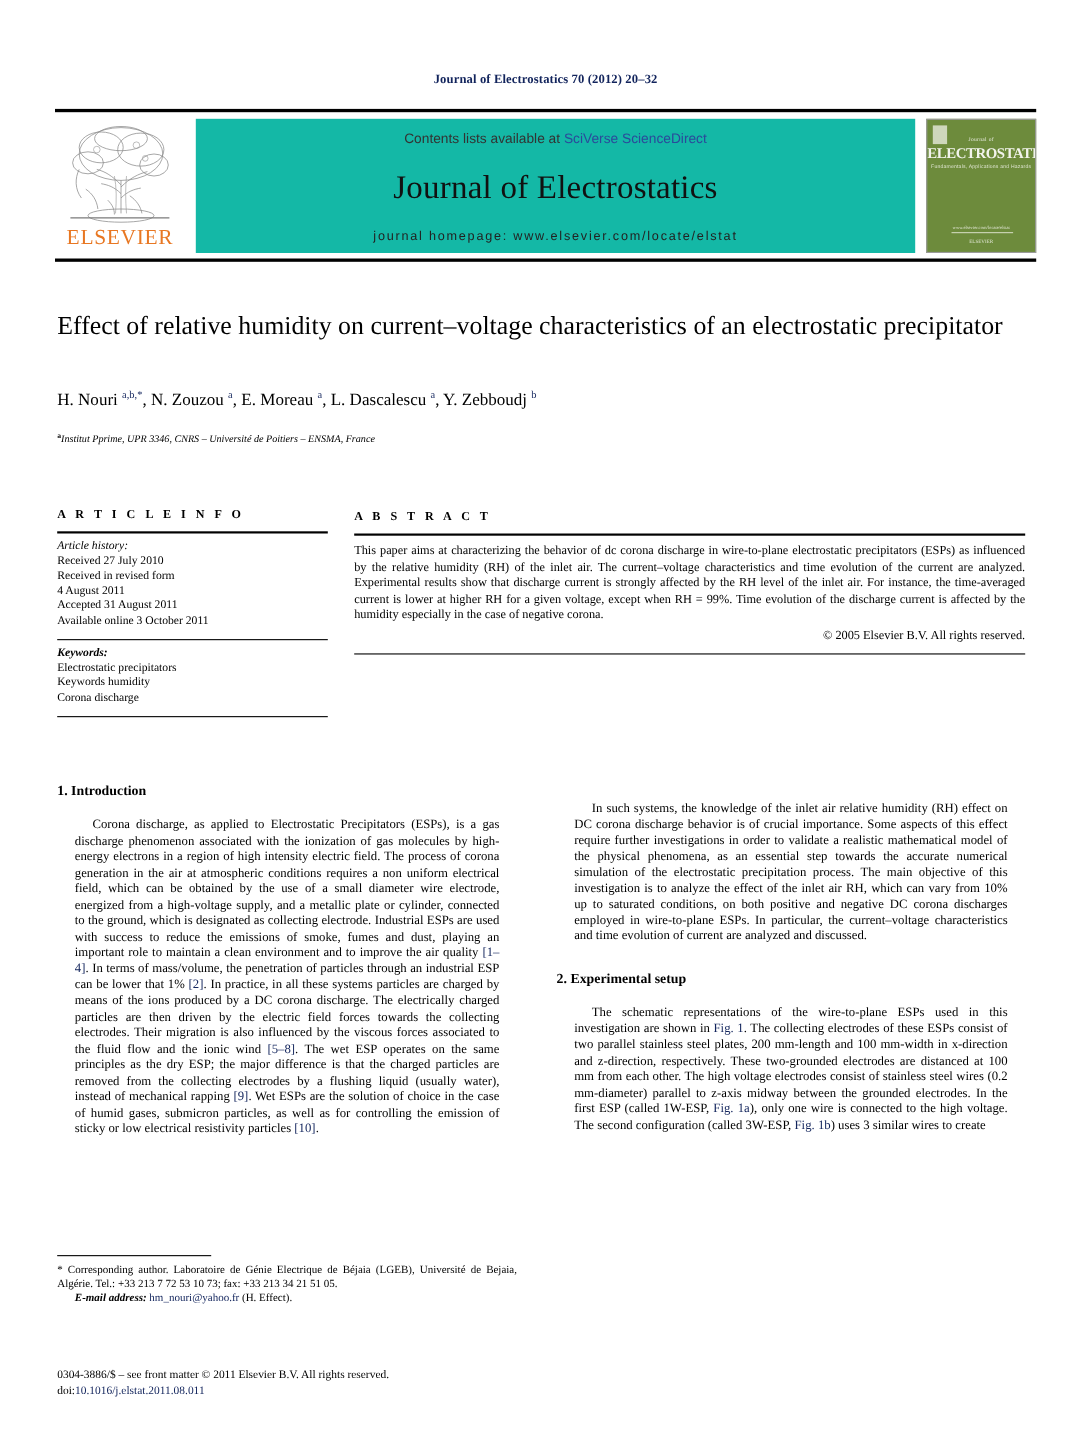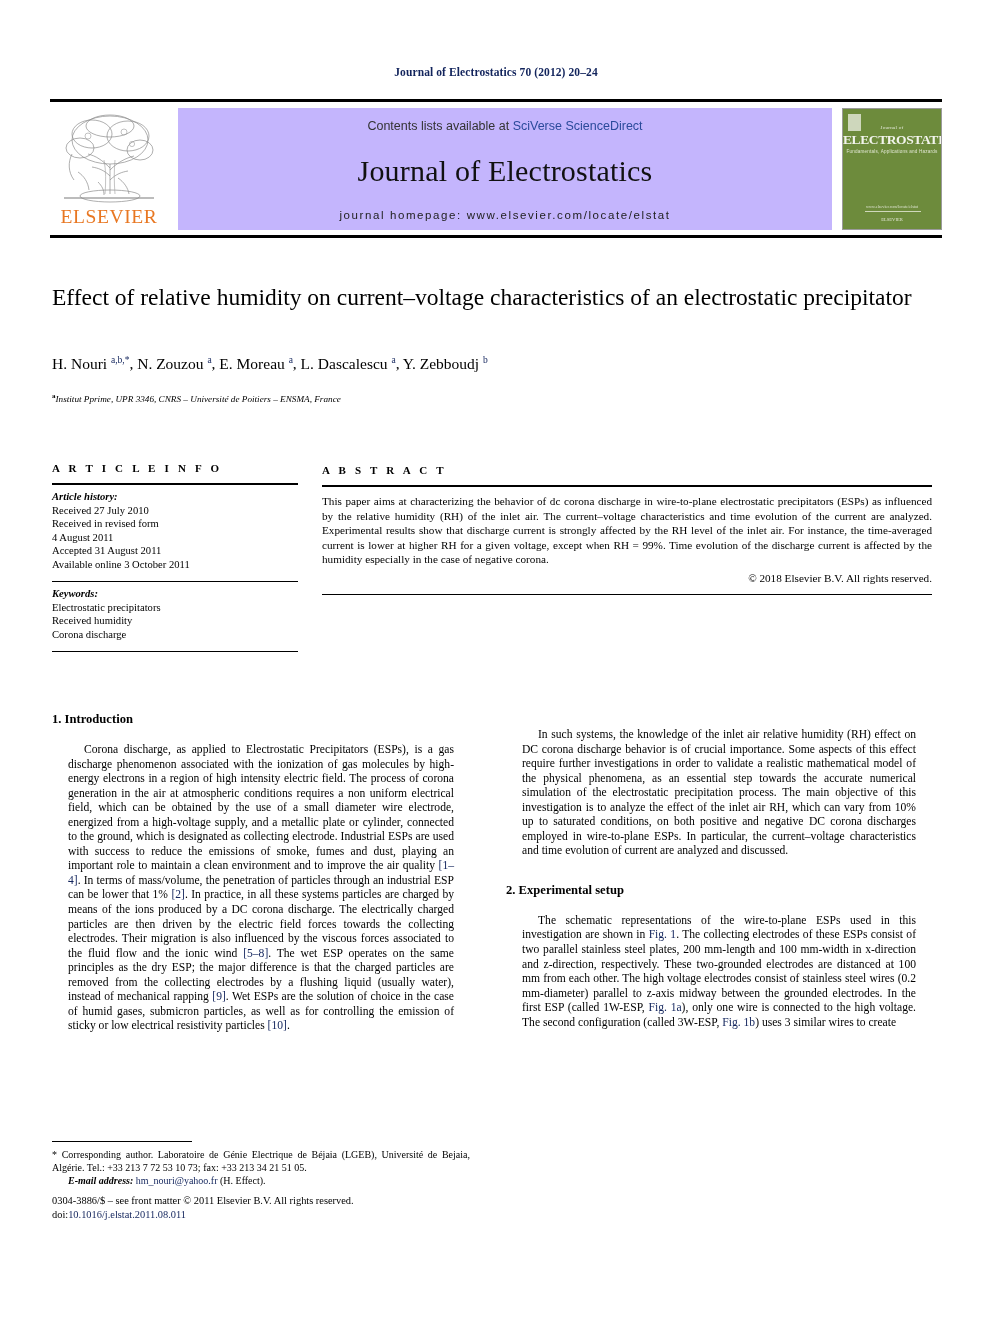--- a/index.html
+++ b/index.html
@@ -66,21 +66,21 @@
   .elsevier-word {
     font-family: "Liberation Serif", serif;
     font-size: 19.5px;
     letter-spacing: 0.6px;
     color: #E87722;
     margin-bottom: 2px;
     z-index: 2;
   }
   .masthead-center {
     flex: 1 1 auto;
-    background: #c4b5fd;
+    background: #14b8a6;
     display: flex;
     flex-direction: column;
     align-items: center;
     justify-content: space-between;
     padding: 11px 0 9px 0;
     box-sizing: border-box;
     margin: 0 10px 0 10px;
   }
   .contents-line {
     font-family: "Liberation Sans", sans-serif;
@@ -199,21 +199,21 @@
     letter-spacing: 3.2px;
     color: #000;
   }
   .rule-thick { border-top: 2px solid #000; margin-top: 9px; }
   .history {
     font-family: "Liberation Serif", serif;
     font-size: 10.6px;
     line-height: 13.5px;
     padding-top: 5px;
   }
-  .history .lbl { font-style: italic; font-weight: bold; }
+  .history .lbl { font-style: italic; font-weight: normal; }
   .kw-block {
     font-family: "Liberation Serif", serif;
     font-size: 10.6px;
     line-height: 13.5px;
     padding-top: 5px;
   }
   .kw-block .lbl { font-style: italic; font-weight: bold; }
   .gap-rule { margin-top: 10px; border-top: 1px solid #000; }
   .gap-rule-b { margin-top: 10px; border-top: 1px solid #000; }
   .abstract-text {
@@ -274,35 +274,35 @@
   .fn-text {
     font-family: "Liberation Serif", serif;
     font-size: 10px;
     line-height: 13px;
     text-align: justify;
   }
   .fn-email { font-style: italic; font-weight: bold; }
   .mail-link { color: #12245c; font-style: normal; font-weight: normal; }
   .issn-block {
     position: absolute;
-    top: 1194px;
+    top: 1244px;
     left: 52px;
     width: 418px;
     font-family: "Liberation Serif", serif;
     font-size: 10.4px;
     line-height: 13.5px;
   }
   .doi-link { color: #12245c; }
 </style>
 </head>
 <body>
 
 <div class="page">
 
-  <div class="running-head">Journal of Electrostatics 70 (2012) 20–24</div>
+  <div class="running-head">Journal of Electrostatics 70 (2012) 20–32</div>
 
   <div class="masthead">
     <div class="masthead-inner">
 
       <div class="elsevier-logo">
         <svg class="tree-svg" width="102" height="100" viewBox="0 0 102 100">
           <g stroke="#8d8d8d" stroke-width="0.7" fill="none">
             <ellipse cx="52" cy="30" rx="38" ry="24"></ellipse>
             <ellipse cx="34" cy="24" rx="20" ry="14"></ellipse>
             <ellipse cx="70" cy="26" rx="21" ry="15"></ellipse>
@@ -369,31 +369,31 @@
       <div>Received 27 July 2010</div>
       <div>Received in revised form</div>
       <div>4 August 2011</div>
       <div>Accepted 31 August 2011</div>
       <div>Available online 3 October 2011</div>
     </div>
     <div class="gap-rule"></div>
     <div class="kw-block">
       <div class="lbl">Keywords:</div>
       <div>Electrostatic precipitators</div>
-      <div>Received humidity</div>
+      <div>Keywords humidity</div>
       <div>Corona discharge</div>
     </div>
     <div class="gap-rule-b"></div>
   </div>
 
   <div class="abs-col">
     <div class="sec-head">A B S T R A C T</div>
     <div class="rule-thick"></div>
     <div class="abstract-text">This paper aims at characterizing the behavior of dc corona discharge in wire-to-plane electrostatic precipitators (ESPs) as influenced by the relative humidity (RH) of the inlet air. The current–voltage characteristics and time evolution of the current are analyzed. Experimental results show that discharge current is strongly affected by the RH level of the inlet air. For instance, the time-averaged current is lower at higher RH for a given voltage, except when RH = 99%. Time evolution of the discharge current is affected by the humidity especially in the case of negative corona.</div>
-    <div class="copyright-line">© 2018 Elsevier B.V. All rights reserved.</div>
+    <div class="copyright-line">© 2005 Elsevier B.V. All rights reserved.</div>
     <div class="gap-rule-b"></div>
   </div>
 
   <div class="body-left">
     <div class="h2">1. Introduction</div>
     <p class="bodytext">
       <span>Corona discharge, as applied to Electrostatic Precipitators (ESPs), is a gas discharge phenomenon associated with the ionization of gas molecules by high-energy electrons in a region of high intensity electric field. The process of corona generation in the air at atmospheric conditions requires a non uniform electrical field, which can be obtained by the use of a small diameter wire electrode, energized from a high-voltage supply, and a metallic plate or cylinder, connected to the ground, which is designated as collecting electrode. Industrial ESPs are used with success to reduce the emissions of smoke, fumes and dust, playing an important role to maintain a clean environment and to improve the air quality </span><span class="ref">[1–4]</span><span>. In terms of mass/volume, the penetration of particles through an industrial ESP can be lower that 1% </span><span class="ref">[2]</span><span>. In practice, in all these systems particles are charged by means of the ions produced by a DC corona discharge. The electrically charged particles are then driven by the electric field forces towards the collecting electrodes. Their migration is also influenced by the viscous forces associated to the fluid flow and the ionic wind </span><span class="ref">[5–8]</span><span>. The wet ESP operates on the same principles as the dry ESP; the major difference is that the charged particles are removed from the collecting electrodes by a flushing liquid (usually water), instead of mechanical rapping </span><span class="ref">[9]</span><span>. Wet ESPs are the solution of choice in the case of humid gases, submicron particles, as well as for controlling the emission of sticky or low electrical resistivity particles </span><span class="ref">[10]</span><span>.</span>
     </p>
   </div>
 

